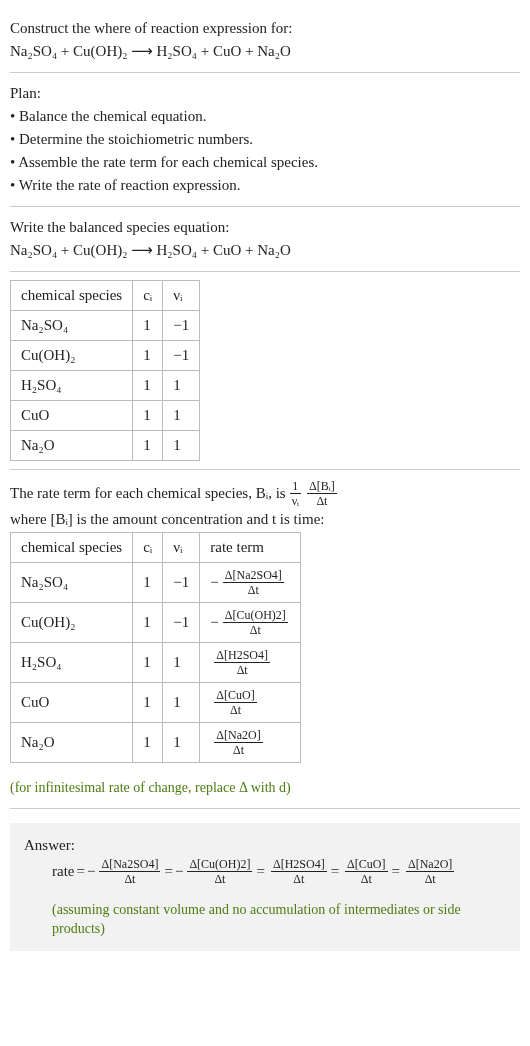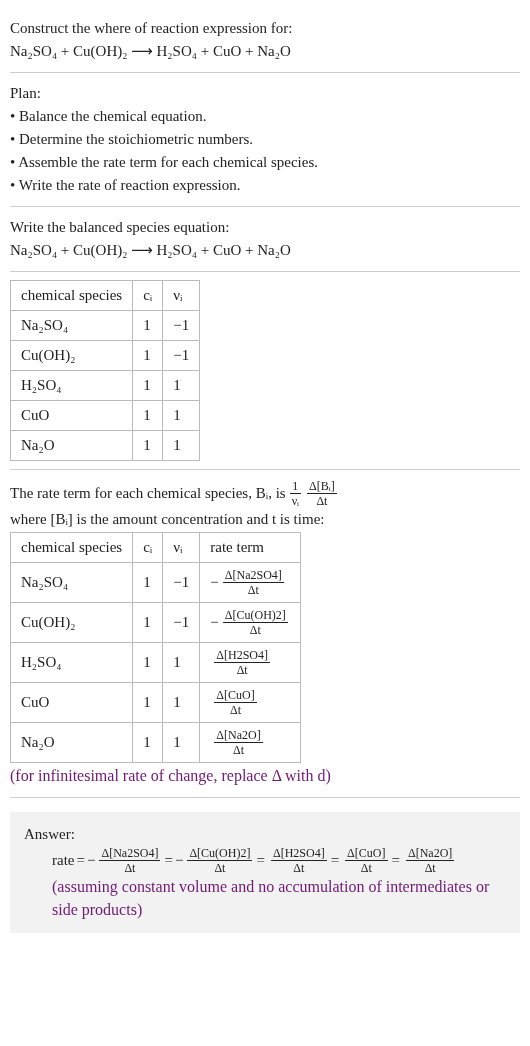--- a/index.html
+++ b/index.html
@@ -27,23 +27,23 @@
     border-collapse: collapse;
     margin: 0 0;
   }
   table.data td, table.data th {
     border: 1px solid #bbb;
     padding: 6px 10px;
     font-weight: normal;
     text-align: left;
   }
   .note {
-    font-size: 16px;
-    color: #701a75;
-    margin-top: 2px;
+    font-size: 14px;
+    color: #4d7c0f;
+    margin-top: 15px;
   }
   .answer-box {
     background: #f2f2f2;
     padding: 10px 14px;
     margin-top: 6px;
   }
   .indent {
     padding-left: 28px;
   }
   .frac {

